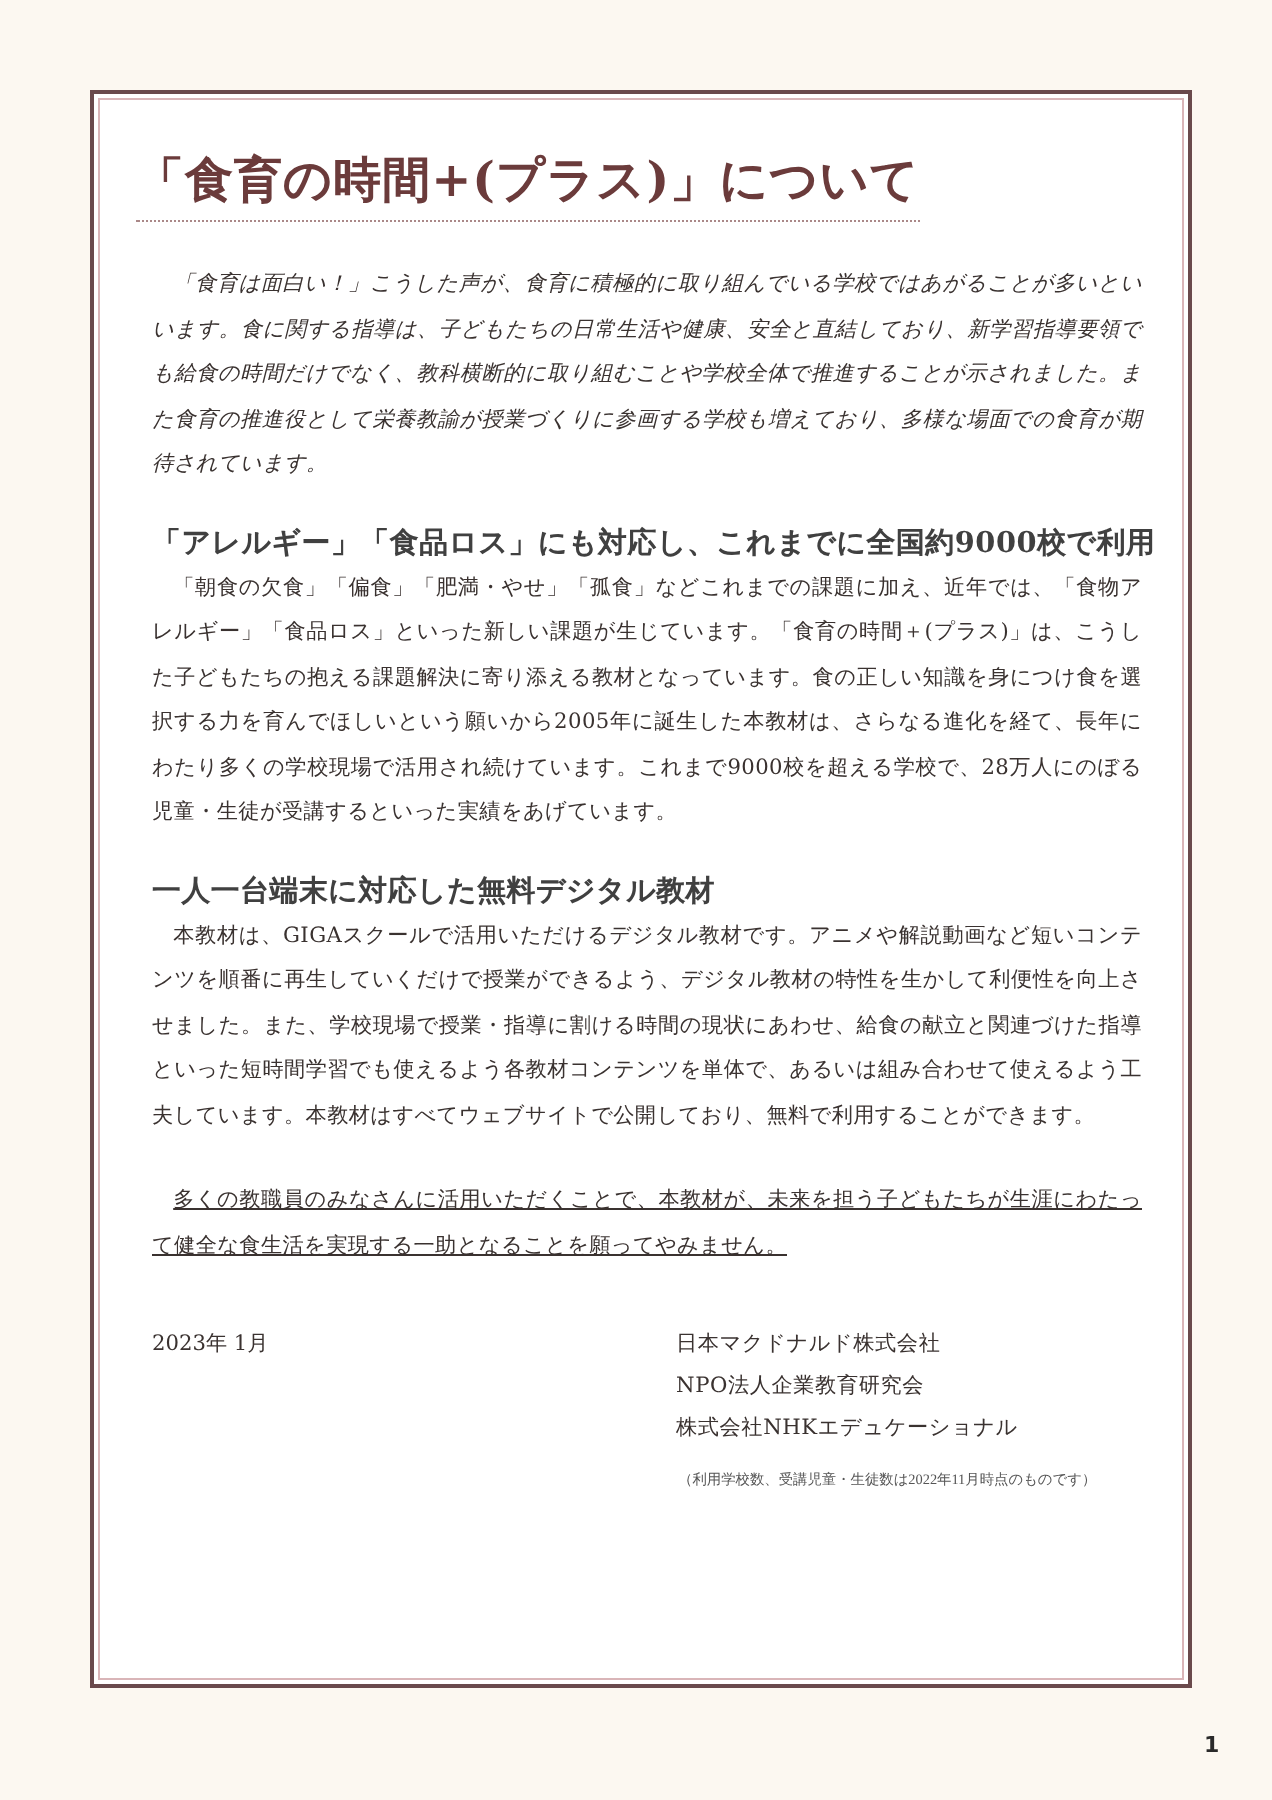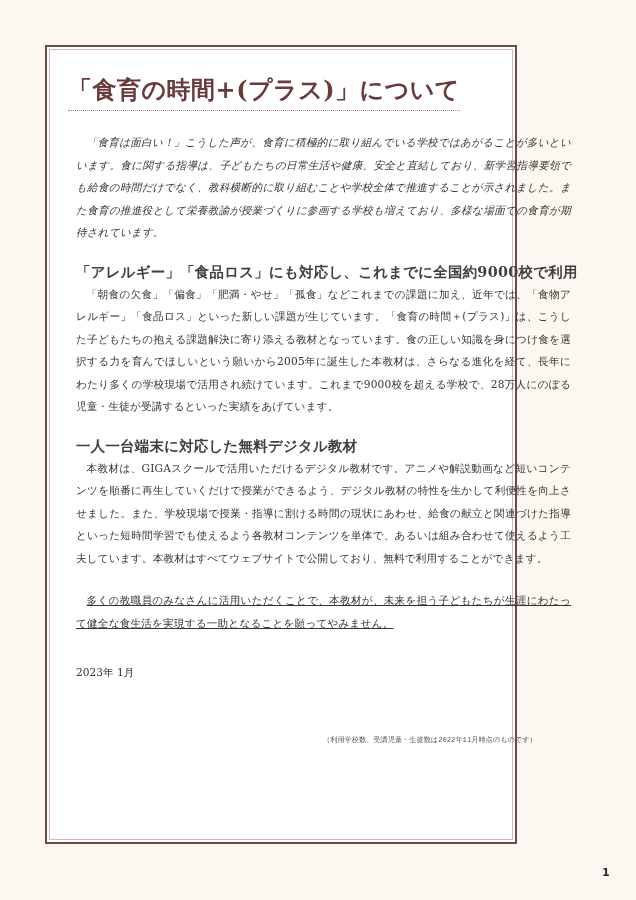--- a/index.html
+++ b/index.html
@@ -7,21 +7,21 @@
     width: 636px; height: 900px;
     background: #fcf8f1;
     position: relative;
     overflow: hidden;
     font-family: "DejaVu Serif", "Liberation Serif", serif;
     color: #3a3230;
   }
   .frame {
     position: absolute;
     left: 45px; top: 45px;
-    width: 472px; height: 799px;
+    width: 551px; height: 799px;
     border: 2px solid #6a4a4c;
     box-shadow: inset 0 0 0 2px #fff, inset 0 0 0 3px #d9b5b8;
     background: #ffffff;
     box-sizing: border-box;
   }
   .content {
     position: absolute;
     left: 29px; top: 28px;
     width: 495px;
   }
@@ -64,22 +64,22 @@
   .date {
     position: absolute; left: 0; top: 0;
     font-size: 10.6px; line-height: 20px;
   }
   .orgs {
     position: absolute; left: 262px; top: 0;
     font-size: 10.6px; line-height: 21px;
   }
   .orgs div { white-space: nowrap; letter-spacing: 0.3px; }
   .note {
-    position: absolute; left: 247px; top: 72px;
-    font-family: Liberation Mono, monospace;
+    position: absolute; left: 263px; top: 72px;
+    font-family: Liberation Serif, serif;
     font-size: 7.2px; line-height: 12px;
     color: #555;
     white-space: nowrap;
   }
   .page-number {
     position: absolute;
     left: 602px; top: 866px;
     font-family: "DejaVu Sans", "Liberation Sans", sans-serif;
     font-size: 11px; font-weight: bold; color: #2a2a2a;
   }
@@ -101,18 +101,23 @@
     <div class="section">
       <h2 class="section-head">一人一台端末に対応した無料デジタル教材</h2>
       <p class="para">本教材は、GIGAスクールで活用いただけるデジタル教材です。アニメや解説動画など短いコンテンツを順番に再生していくだけで授業ができるよう、デジタル教材の特性を生かして利便性を向上させました。また、学校現場で授業・指導に割ける時間の現状にあわせ、給食の献立と関連づけた指導といった短時間学習でも使えるよう各教材コンテンツを単体で、あるいは組み合わせて使えるよう工夫しています。本教材はすべてウェブサイトで公開しており、無料で利用することができます。</p>
     </div>
 
 
     <p class="para closing">多くの教職員のみなさんに活用いただくことで、本教材が、未来を担う子どもたちが生涯にわたって健全な食生活を実現する一助となることを願ってやみません。</p>
 
     <div class="footer-row">
       <div class="date">2023年 1月</div>
+      <div class="orgs">
+        <div>日本マクドナルド株式会社</div>
+        <div>NPO法人企業教育研究会</div>
+        <div>株式会社NHKエデュケーショナル</div>
+      </div>
       <div class="note">（利用学校数、受講児童・生徒数は2022年11月時点のものです）</div>
     </div>
   </div>
 </div>
 
 <div class="page-number">1</div>
 
 </body></html>

